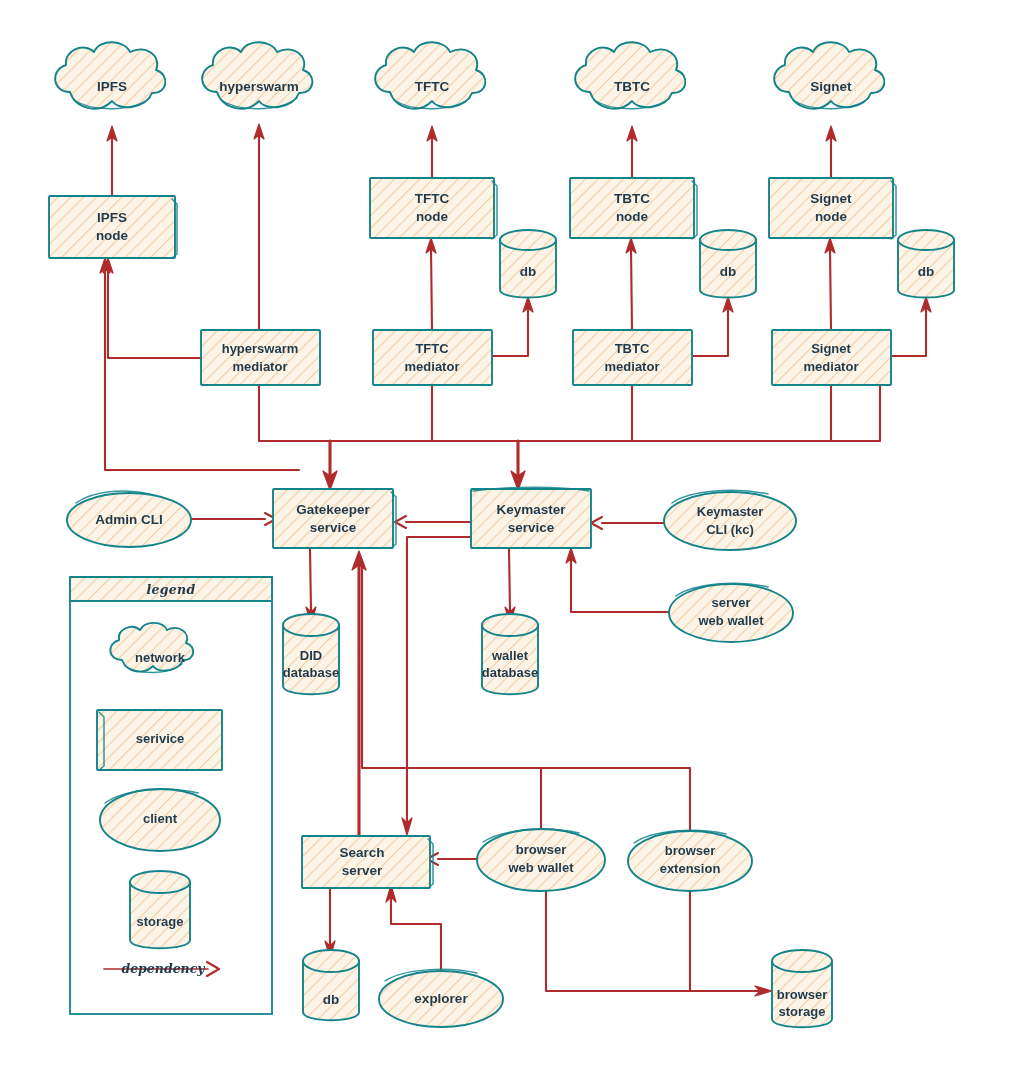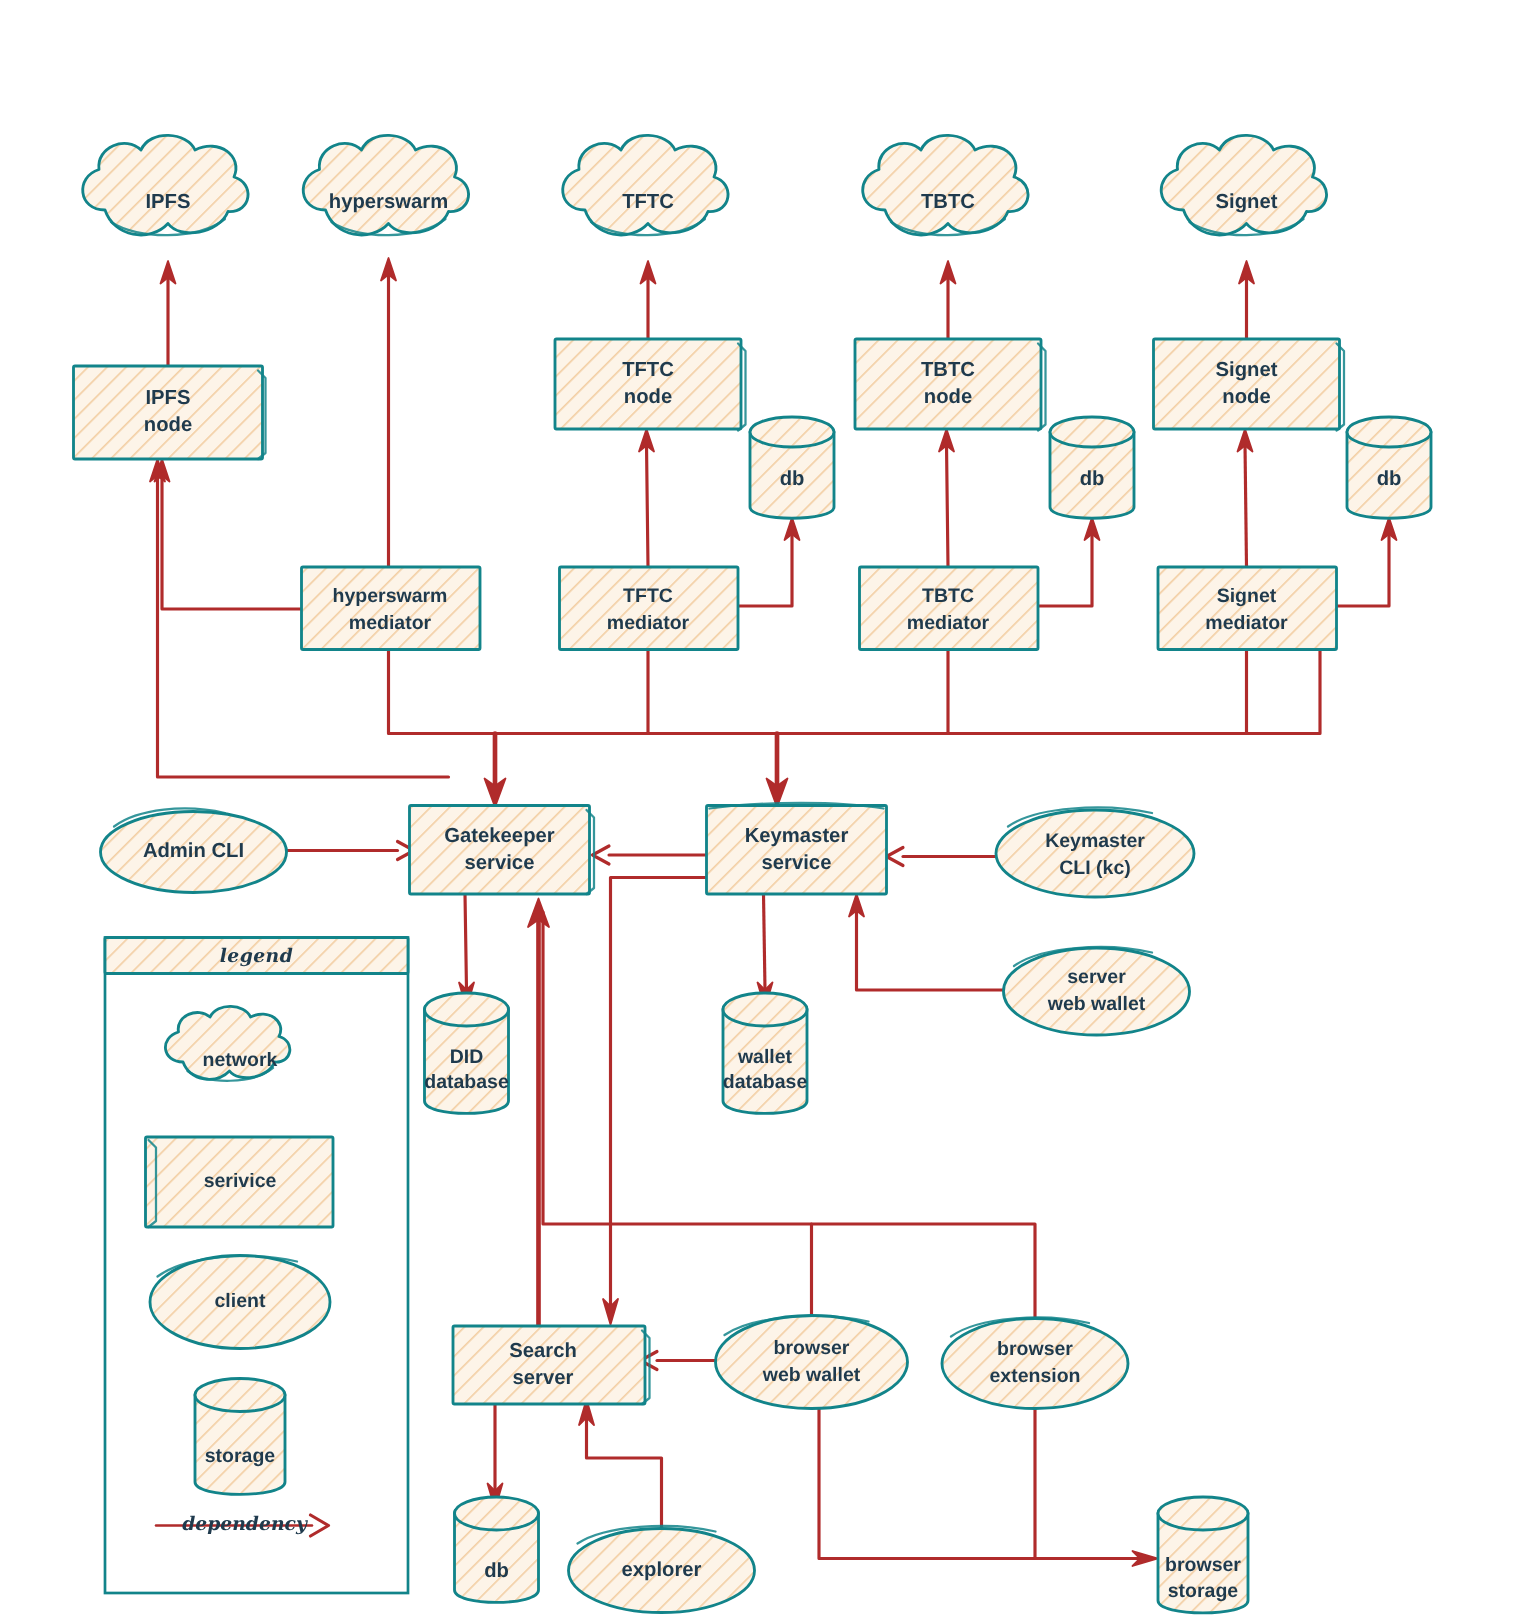--- a/index.html
+++ b/index.html
@@ -1,21 +1,21 @@
 <!DOCTYPE html>
 <html><head>
 <meta charset="utf-8">
 <title>MDIP Architecture Diagram</title>
 <style>
   html,body{margin:0;padding:0;background:#ffffff;}
   body{
     width:1011px;height:1081px;overflow:hidden;
     font-family:"Liberation Sans","DejaVu Sans",sans-serif;
   }
-  #stage{position:relative;width:1011px;height:939px;margin-top:48px;}
+  #stage{position:relative;width:1011px;height:939px;}
   svg#diagram{position:absolute;left:0;top:0;width:1011px;height:1081px;}
   .nodelabel{
     font-family:"Liberation Sans","DejaVu Sans",sans-serif;
     font-size:13.5px;font-weight:700;fill:#1f3a4d;
     text-anchor:middle;dominant-baseline:middle;
     paint-order:stroke;
   }
   .nodelabel.small{font-size:13px;}
   .legendtitle{
     font-family:"DejaVu Serif","Liberation Serif",serif;

